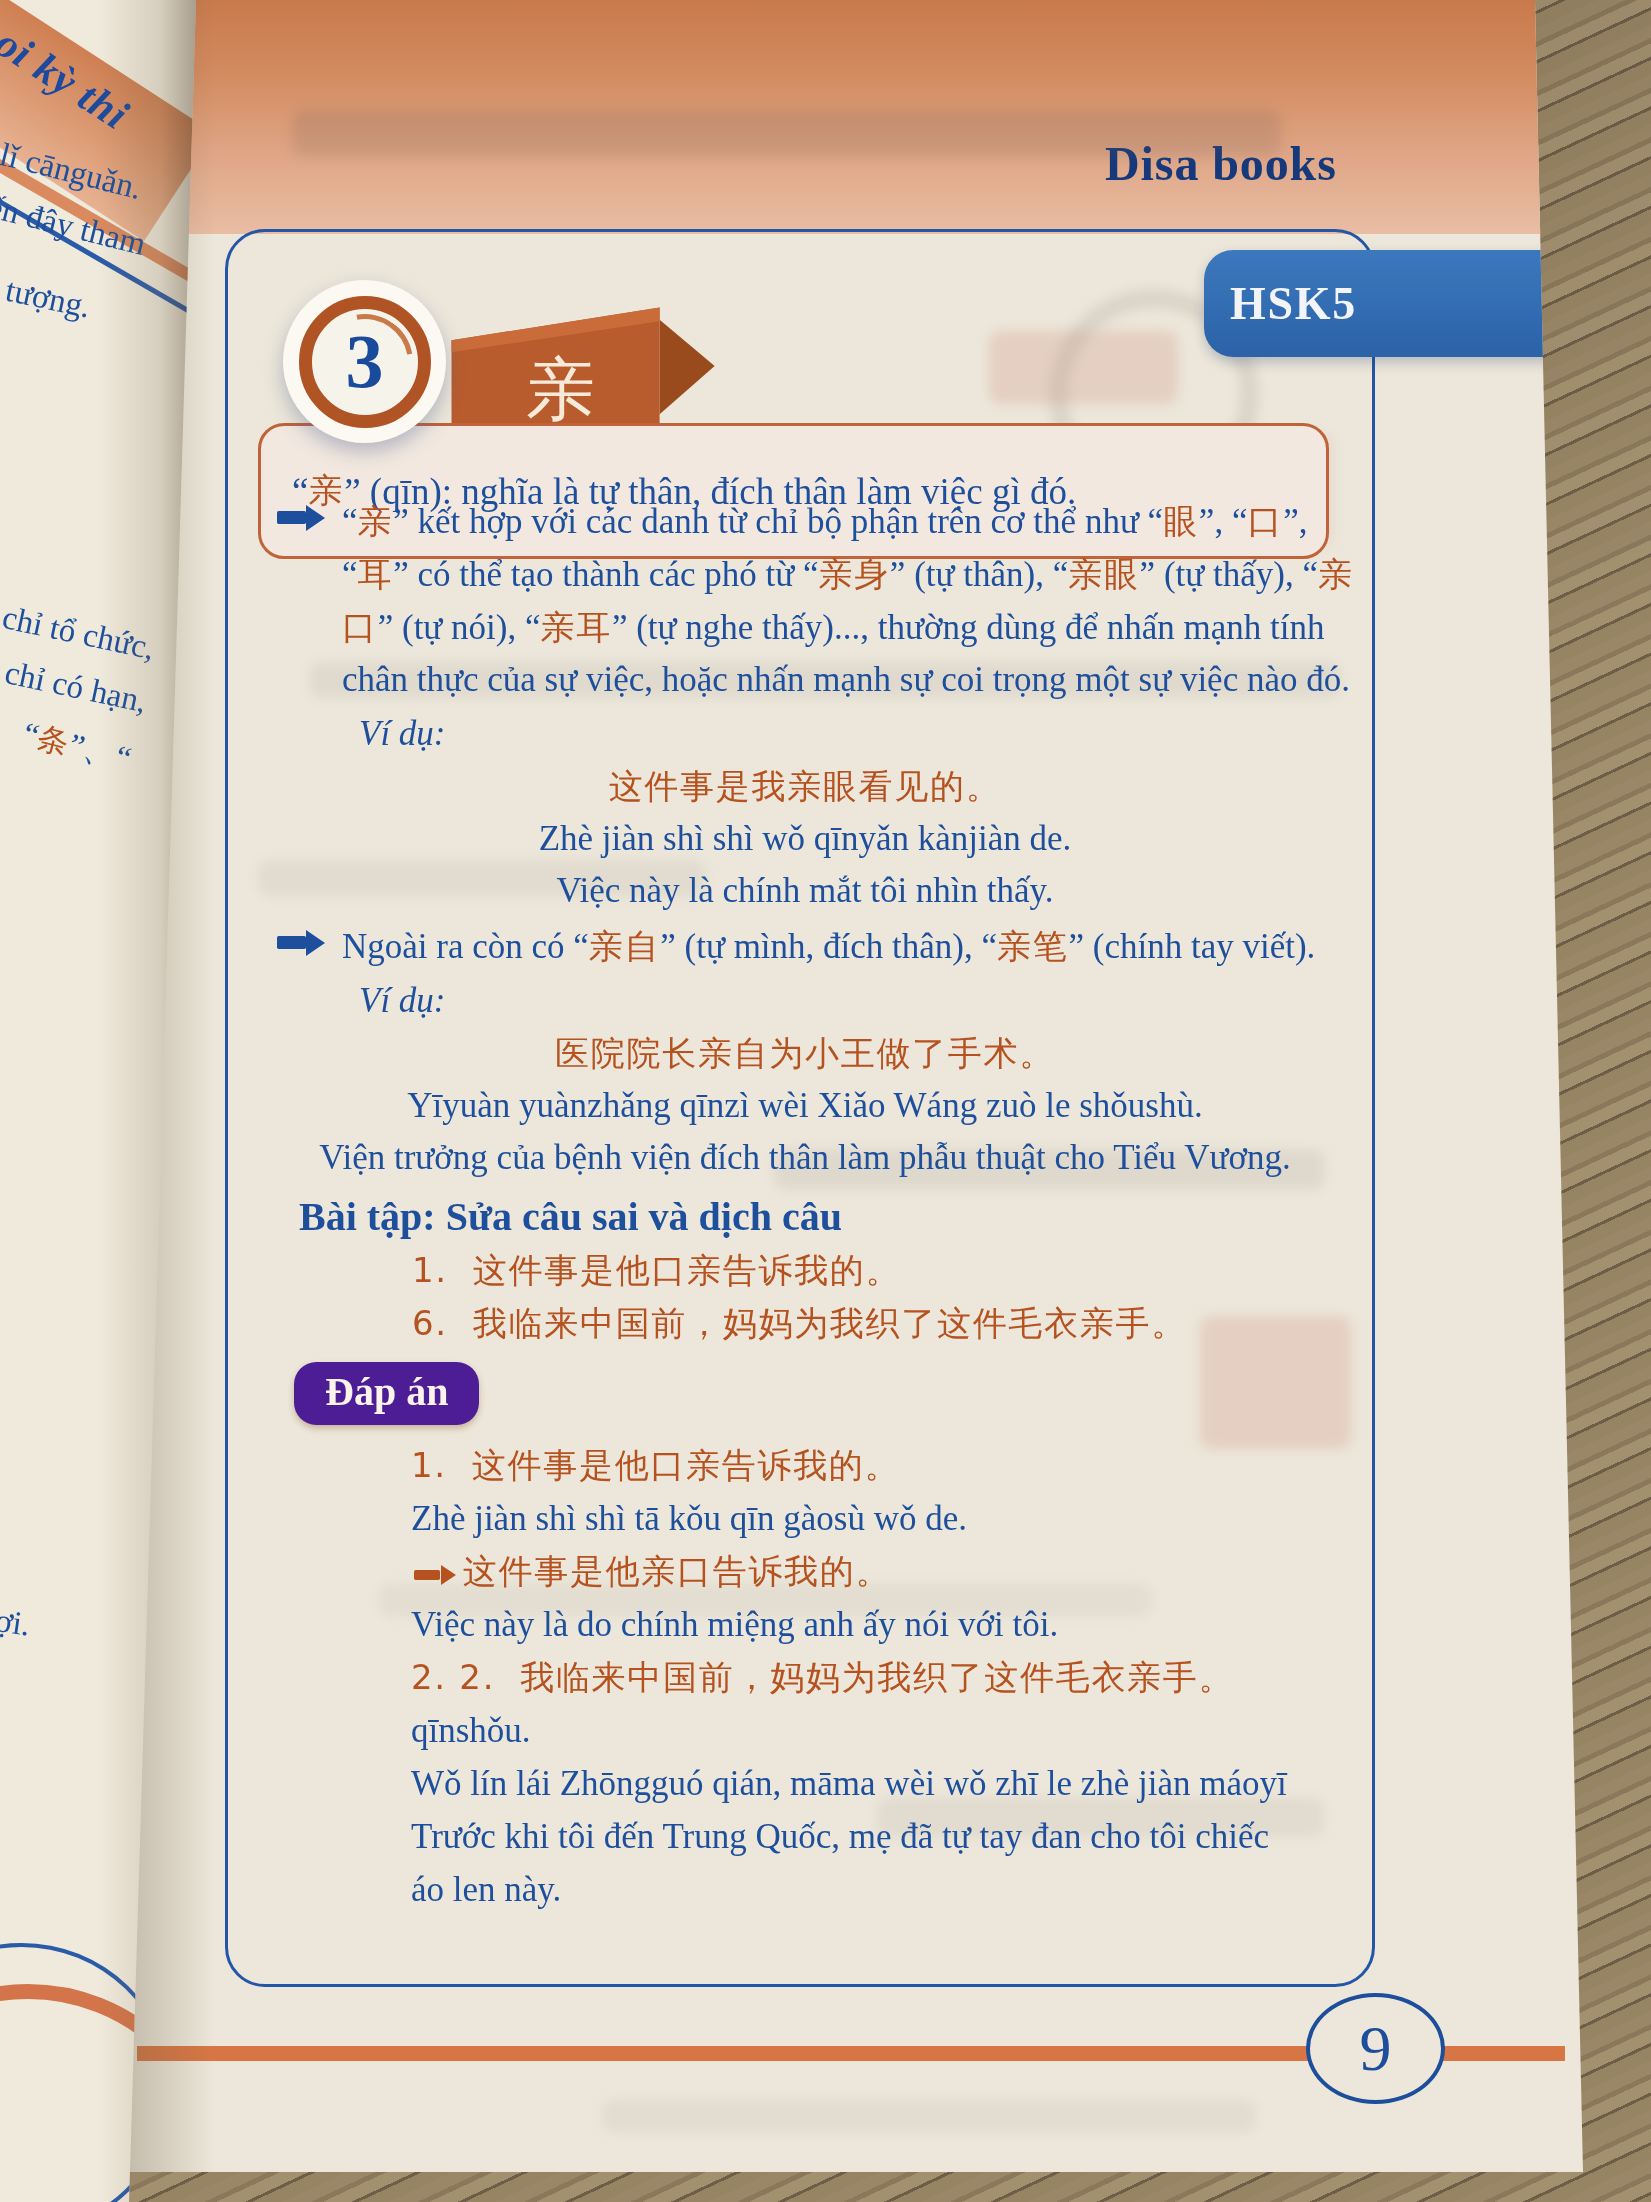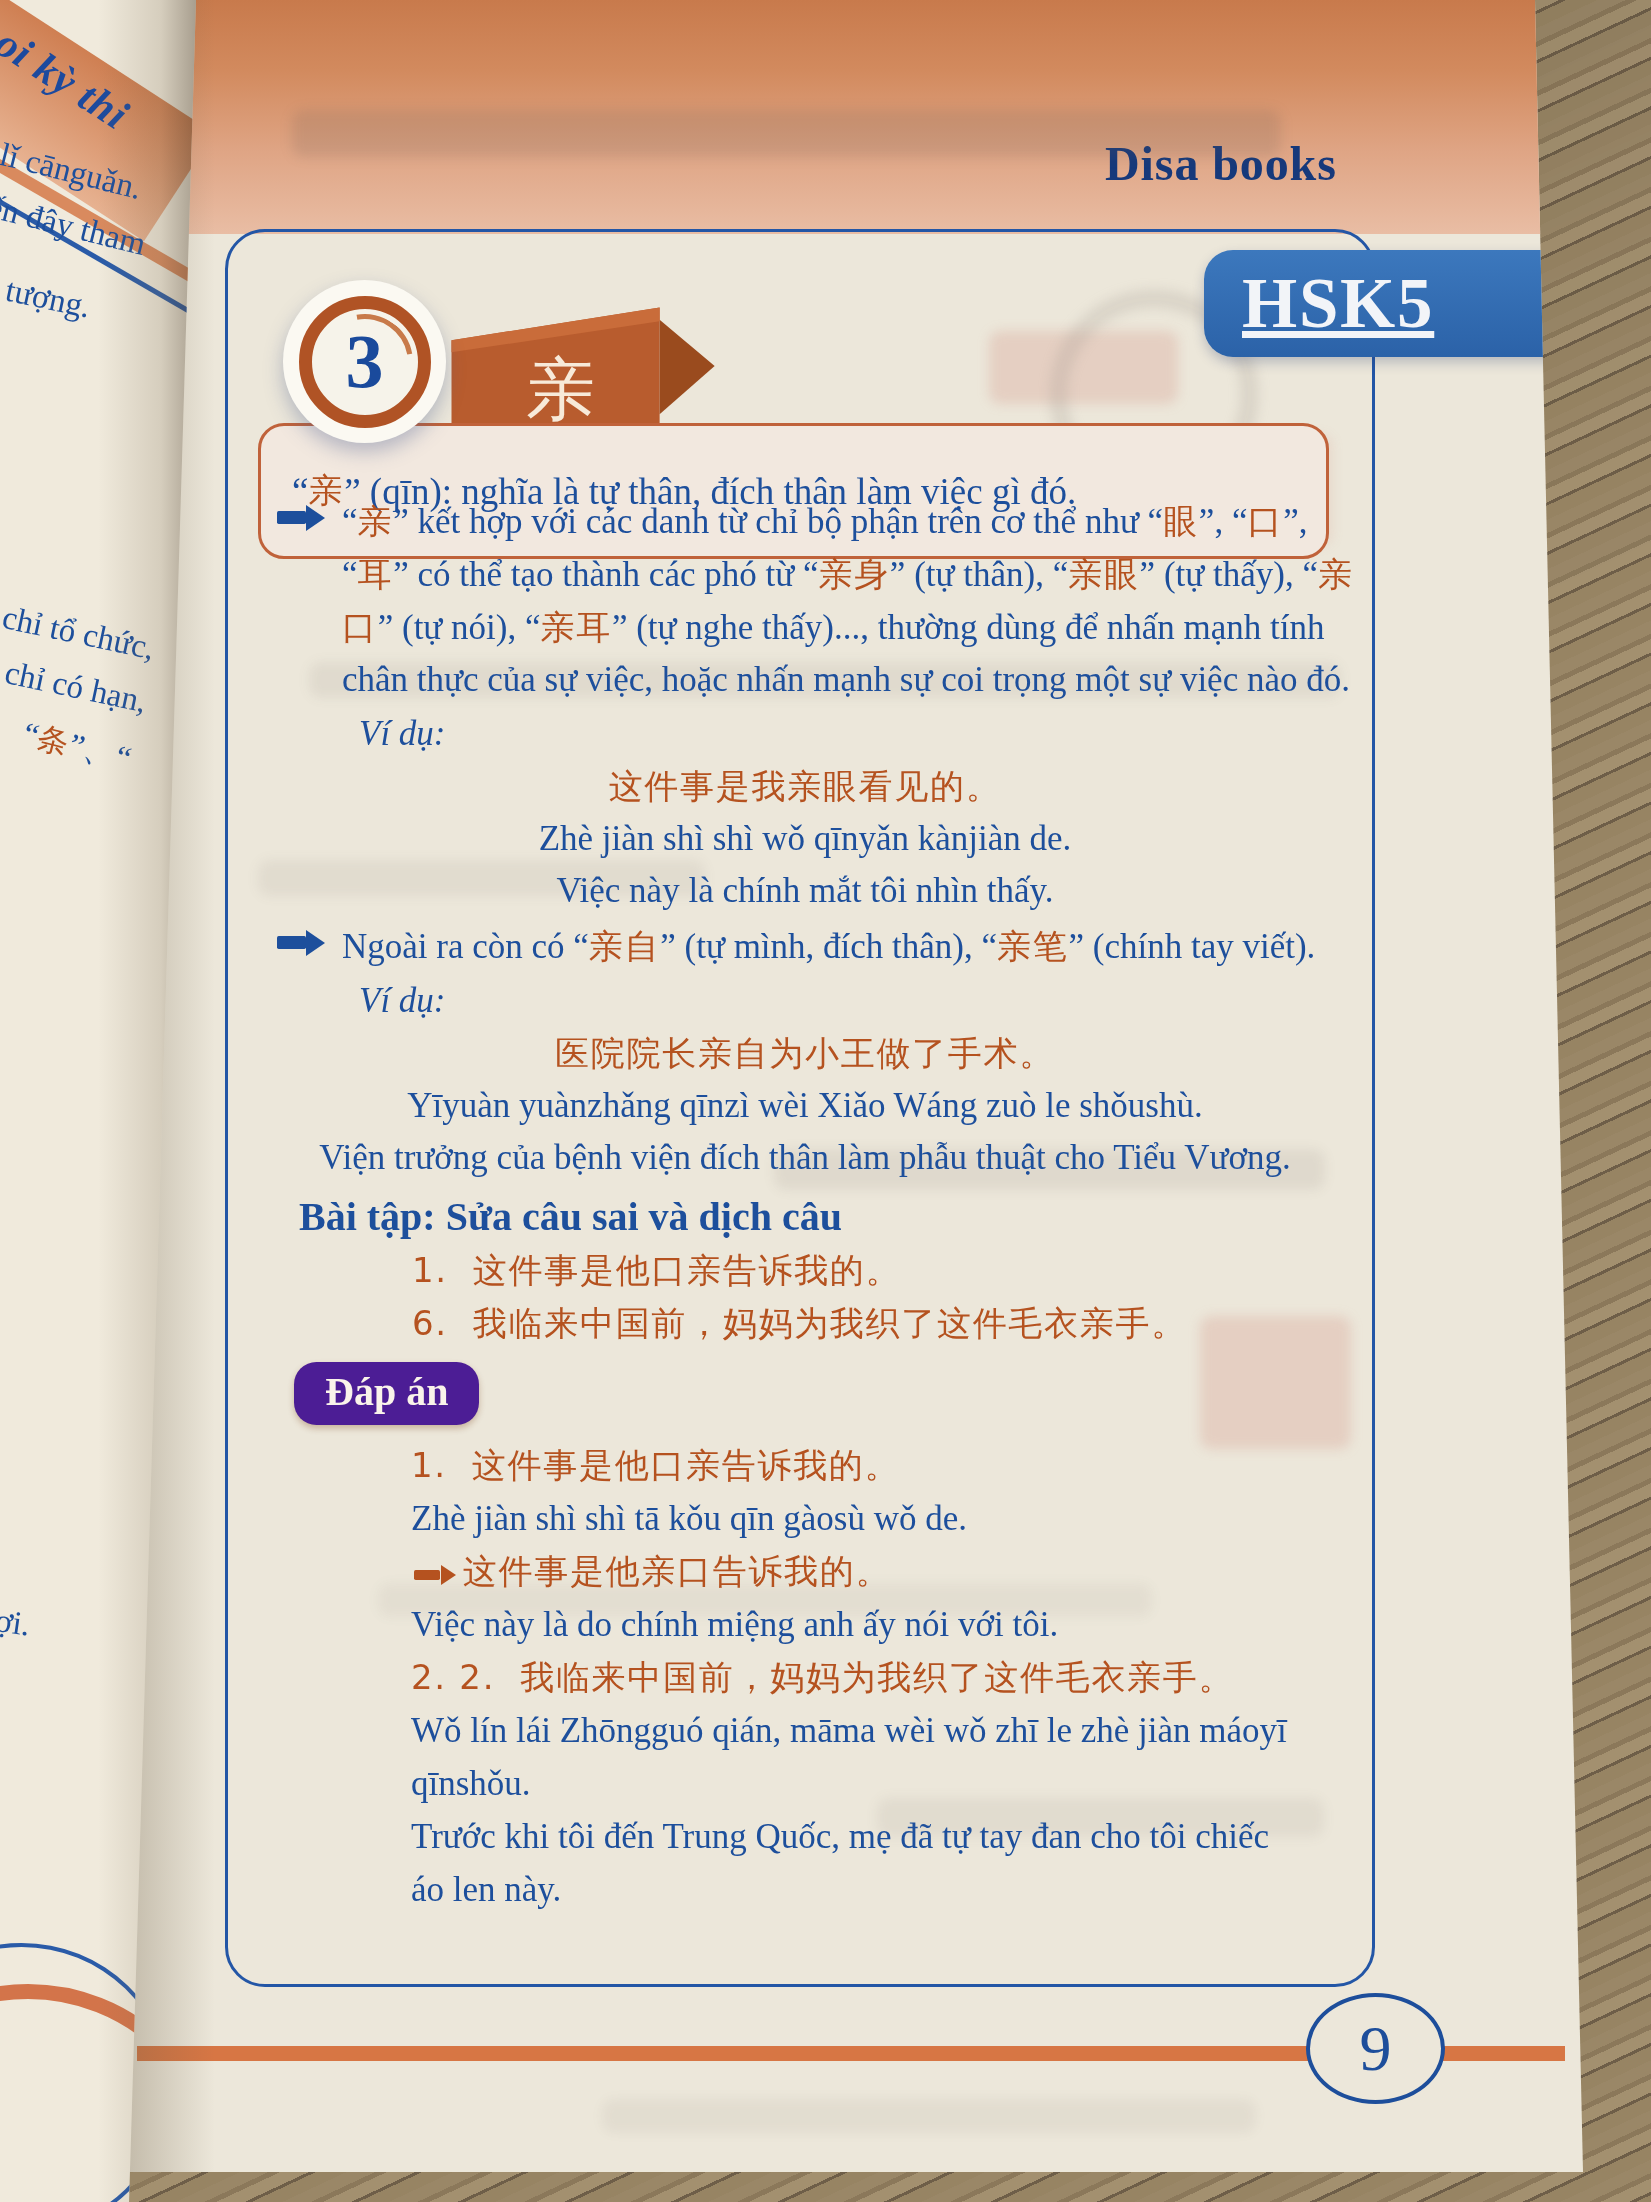--- a/index.html
+++ b/index.html
@@ -56,21 +56,21 @@
     position:absolute;left:79px;top:45px;width:95px;text-align:center;
     font-size:69px;color:#f7ead9;font-family:"DejaVu Sans",sans-serif;
   }
   
   .hsk-badge{
     position:absolute;left:1084px;top:250px;width:387px;height:107px;
     background:linear-gradient(180deg,#3c78bd,#2b62a8);
     border-radius:29px 0 0 29px;z-index:4;display:flex;align-items:center;
     box-shadow:0 5.2px 12px rgba(40,60,110,.25);
   }
-  .hsk-badge span{margin-left:38px;font-size:71px;font-weight:bold;color:#f2f4f8;letter-spacing:1.7px;text-decoration:underline;}
+  .hsk-badge span{margin-left:26px;font-size:46px;font-weight:bold;color:#f2f4f8;letter-spacing:1.7px;}
   
   .def-box{
     position:absolute;left:138px;top:423px;width:1071px;height:136px;z-index:3;
     border:3.4px solid #c0623a;border-radius:26px;background:#f2e8df;
     display:flex;align-items:center;padding-left:31px;box-sizing:border-box;
     font-size:37px;color:#1d4f9c;white-space:pre;
   }
   
   .content{position:absolute;left:129px;top:495px;width:1112px;z-index:3;}
   .line{position:relative;line-height:52px;font-size:35px;color:#1d4f9c;white-space:pre;}
@@ -215,22 +215,22 @@
       <div class="line ctr"><span class="run">Viện trưởng của bệnh viện đích thân làm phẫu thuật cho Tiểu Vương.</span></div>
       <div class="line heading"><span class="run">Bài tập: Sửa câu sai và dịch câu</span></div>
       <div class="line ex"><span class="run cn">1.  这件事是他口亲告诉我的。</span></div>
       <div class="line ex"><span class="run cn">6.  我临来中国前，妈妈为我织了这件毛衣亲手。</span></div>
       <div class="dapan"><span class="run">Đáp án</span></div>
       <div class="line ans"><span class="run cn">1.  这件事是他口亲告诉我的。</span></div>
       <div class="line ans"><span class="run">Zhè jiàn shì shì tā kǒu qīn gàosù wǒ de.</span></div>
       <div class="line ans"><span class="arrow arrow-red"></span><span class="run cn">这件事是他亲口告诉我的。</span></div>
       <div class="line ans"><span class="run">Việc này là do chính miệng anh ấy nói với tôi.</span></div>
       <div class="line ans"><span class="run cn">2. 2.  我临来中国前，妈妈为我织了这件毛衣亲手。</span></div>
+      <div class="line ans"><span class="run">qīnshǒu.</span></div>
       <div class="line ans"><span class="run">Wǒ lín lái Zhōngguó qián, māma wèi wǒ zhī le zhè jiàn máoyī</span></div>
-      <div class="line ans"><span class="run">qīnshǒu.</span></div>
       <div class="line ans"><span class="run">Trước khi tôi đến Trung Quốc, mẹ đã tự tay đan cho tôi chiếc</span></div>
       <div class="line ans"><span class="run">áo len này.</span></div>
     </div>
 
   <div class="bottom-line"></div>
   <div class="page-num-badge">
     <span>9</span>
   </div>
 </div>
 

